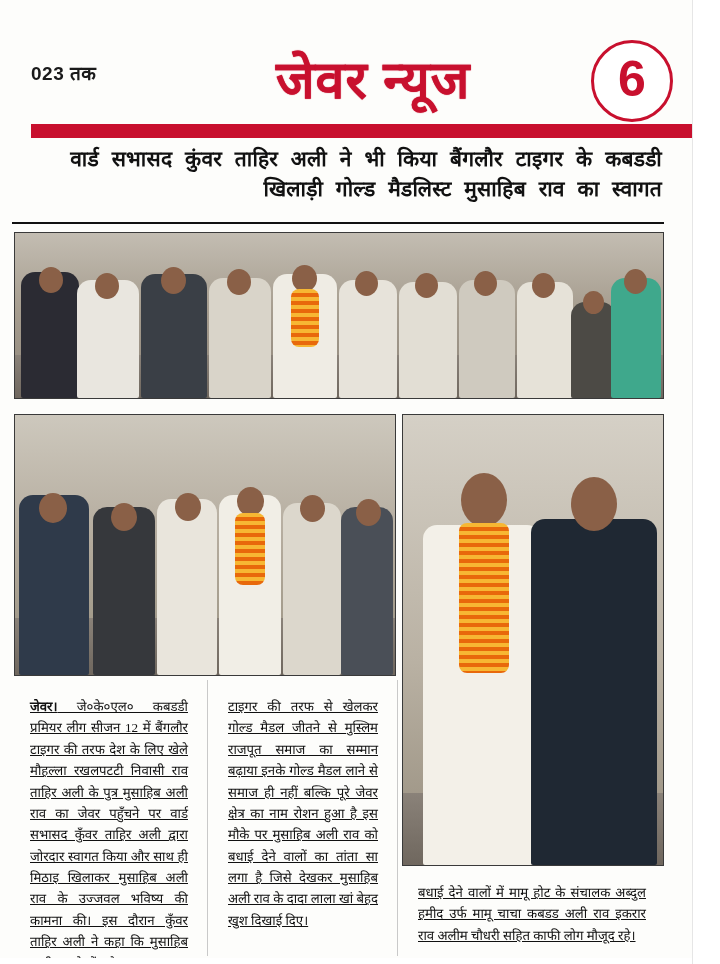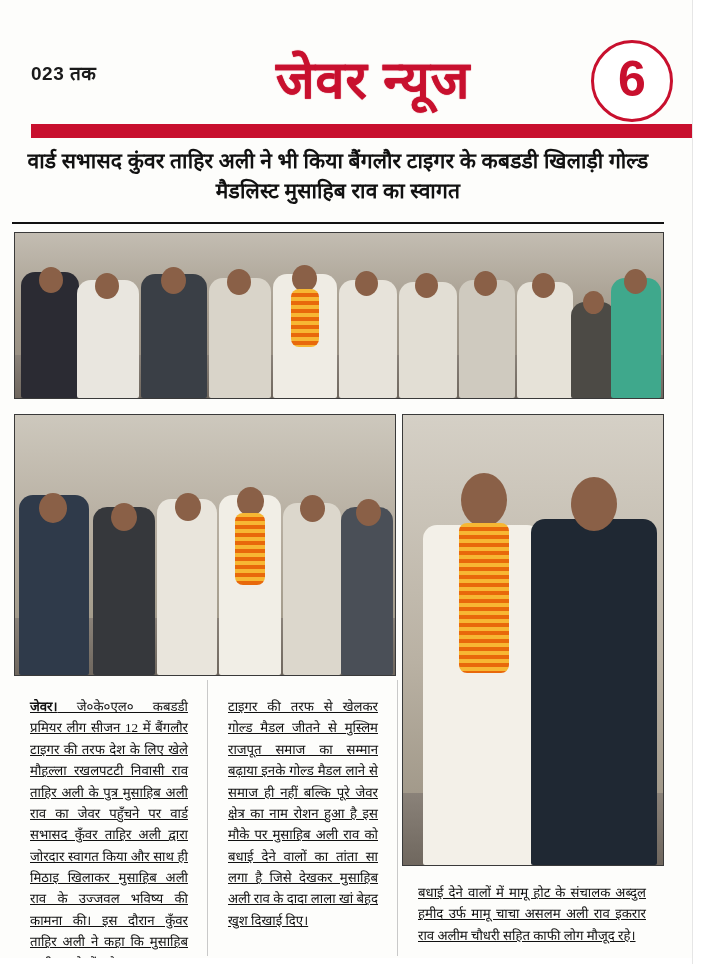--- a/index.html
+++ b/index.html
@@ -84,26 +84,27 @@
   }
 
   
   .headline-wrap {
     position: absolute;
     left: 14px; top: 146px;
     width: 648px;
     text-align: center;
   }
   .headline {
-    font-family: Liberation Serif, serif;
+    font-family: Liberation Mono, monospace;
     font-size: 21px;
     font-weight: bold;
     color: #111111;
     line-height: 1.45;
     letter-spacing: 0.2px;
+    text-align: right;
   }
   .headline-rule {
     position: absolute;
     left: 12px; top: 222px;
     width: 652px; height: 2px;
     background: #111111;
   }
 
   
   .photo {
@@ -270,20 +271,20 @@
 
     <div class="col col-2">
       <p>टाइगर की तरफ से खेलकर गोल्ड मैडल जीतने से मुस्लिम राजपूत समाज का सम्मान बढ़ाया इनके गोल्ड मैडल लाने से समाज ही नहीं बल्कि पूरे जेवर क्षेत्र का नाम रोशन हुआ है इस मौके पर मुसाहिब अली राव को बधाई देने वालों का तांता सा लगा है जिसे देखकर मुसाहिब अली राव के दादा लाला खां बेहद खुश दिखाई दिए।</p>
     </div>
 
     <div class="col col-3">
       <p></p>
     </div>
 
     <div class="col col-4">
-      <p>बधाई देने वालों में मामू होट के संचालक अब्दुल हमीद उर्फ मामू चाचा असलम अली राव इकरार राव अलीम चौधरी सहित काफी लोग मौजूद रहे।</p>
+      <p>बधाई देने वालों में मामू होट के संचालक अब्दुल हमीद उर्फ मामू चाचा कबडड अली राव इकरार राव अलीम चौधरी सहित काफी लोग मौजूद रहे।</p>
     </div>
   </div>
 
   <div class="bottom-edge"></div>
 </div>
 
 <div class="right-gutter"></div>
 
 </body></html>

